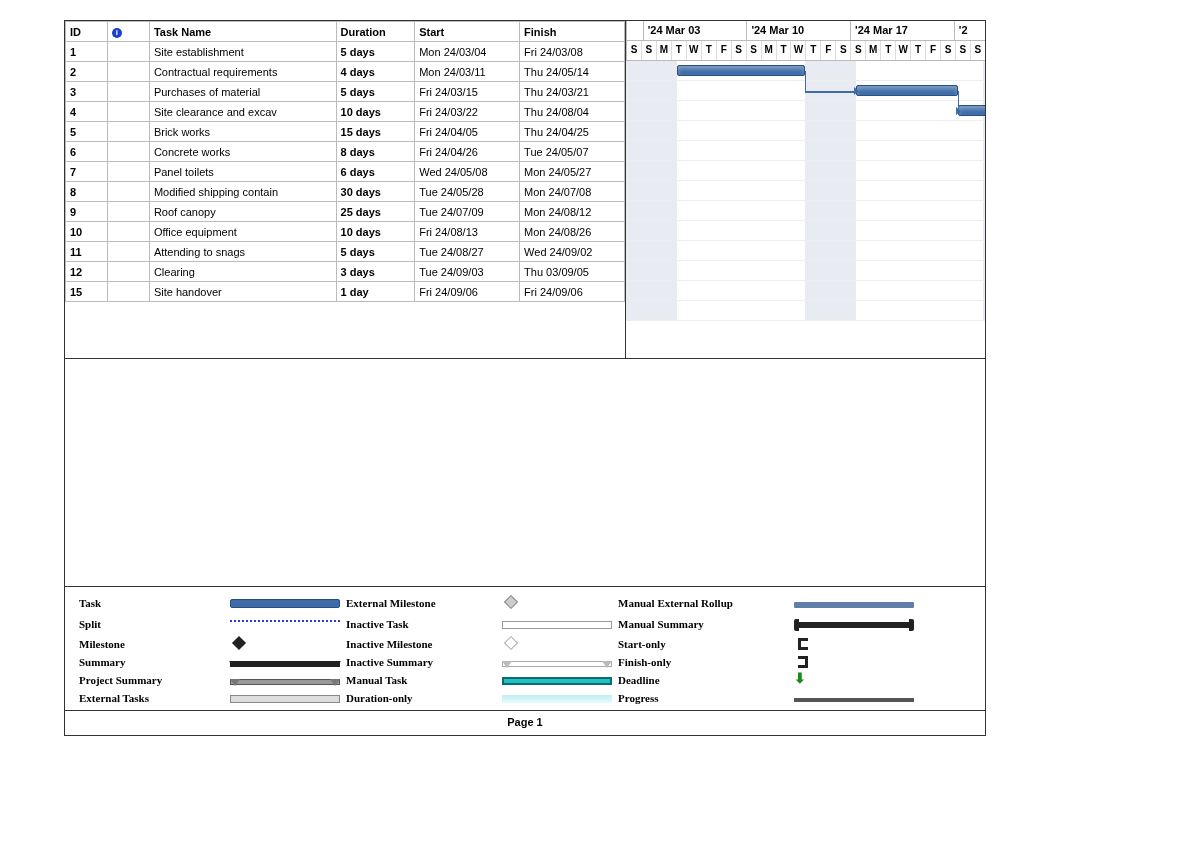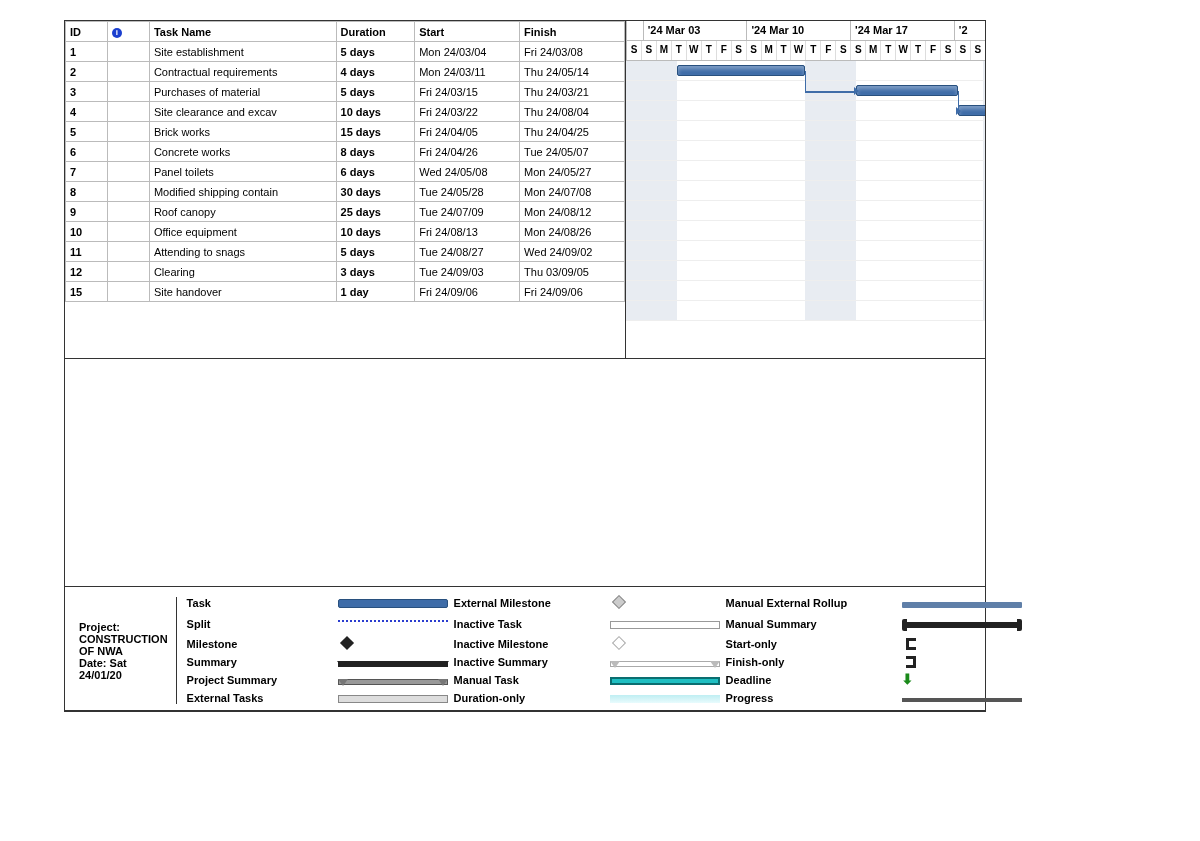--- a/index.html
+++ b/index.html
@@ -160,20 +160,21 @@
     padding-right: 8px;
   }
   .legend-grid {
     display: grid;
     grid-template-columns: 145px 110px 150px 110px 170px 120px;
     row-gap: 6px;
     column-gap: 6px;
     align-items: center;
     font-weight: bold;
     font-size: 11px;
+    font-family: Liberation Serif, serif;
   }
   .sw { height: 12px; position: relative;}
   .sw-taskbar { background: #3e6ca8; border: 1px solid #28507e; height: 9px; margin-top:1px; border-radius:2px;}
   .sw-split { border-top: 2px dotted #2a3ccf; margin-top:5px;}
   .sw-mile { width:10px; height:10px; background:#222; transform: rotate(45deg); margin-left:4px;}
   .sw-summary { background:#222; height:6px; position:relative; margin-top:3px;}
   .sw-summary:before,.sw-summary:after{content:"";position:absolute;top:0;width:0;height:0;border-top:6px solid #222;border-left:5px solid transparent;border-right:5px solid transparent;}
   .sw-summary:before{left:-1px;} .sw-summary:after{right:-1px;}
   .sw-psummary { background:#999; height:6px; position:relative; margin-top:3px;border:1px solid #555;}
   .sw-psummary:before,.sw-psummary:after{content:"";position:absolute;top:-1px;width:0;height:0;border-top:7px solid #777;border-left:5px solid transparent;border-right:5px solid transparent;}
@@ -404,24 +405,20 @@
           <div class="link-v" style="left: 459px; top: 50px; height: 20px;"></div>
           <div class="link-h" style="left: 459px; top: 70px; width: 51px;"></div>
           <div class="link-arrow" style="left: 508px; top: 66px;"></div>
         </div>
     </div>
   </div>
 
   <div class="midblank"></div>
 
   <div class="legend">
-    <div class="legend-left">
-      <div>Project: CONSTRUCTION OF NWA</div>
-      <div>Date: Sat 24/01/20</div>
-    </div>
     <div class="legend-grid">
       <div>Task</div>
         <div class="sw sw-taskbar"></div>
       <div>External Milestone</div>
         <div class="sw">
           <div class="sw-extmile"></div>
         </div>
       <div>Manual External Rollup</div>
         <div class="sw sw-msr"></div>
 
@@ -463,13 +460,14 @@
 
       <div>External Tasks</div>
         <div class="sw sw-ext"></div>
       <div>Duration-only</div>
         <div class="sw sw-duronly"></div>
       <div>Progress</div>
         <div class="sw sw-prog"></div>
     </div>
   </div>
 
+  <div class="footer">Page 1</div>
 </div>
 
 </body></html>

